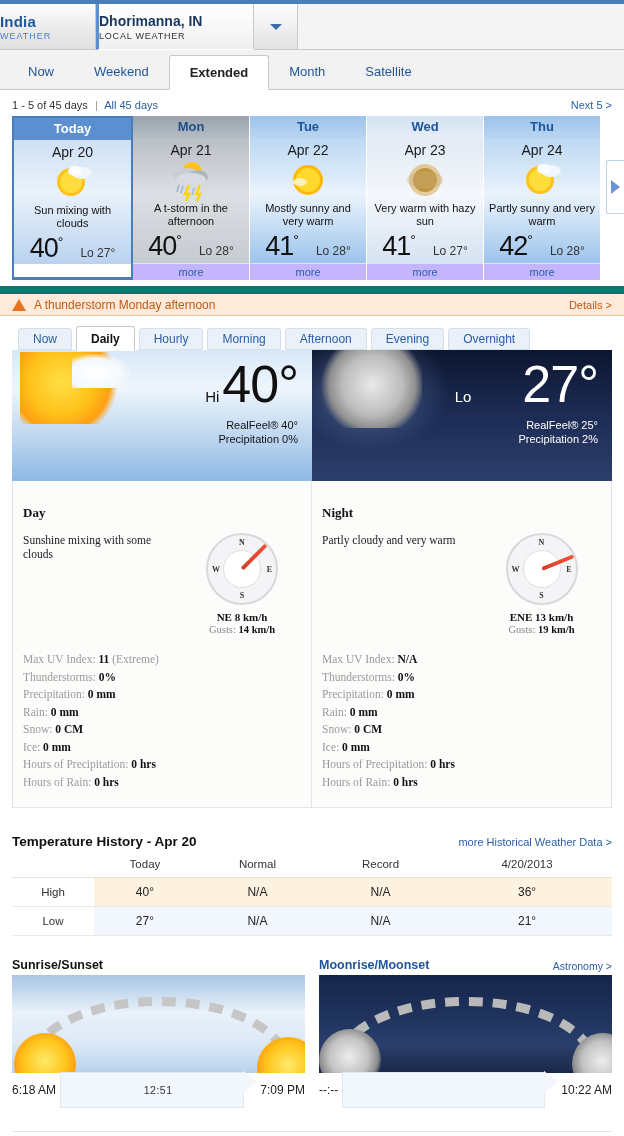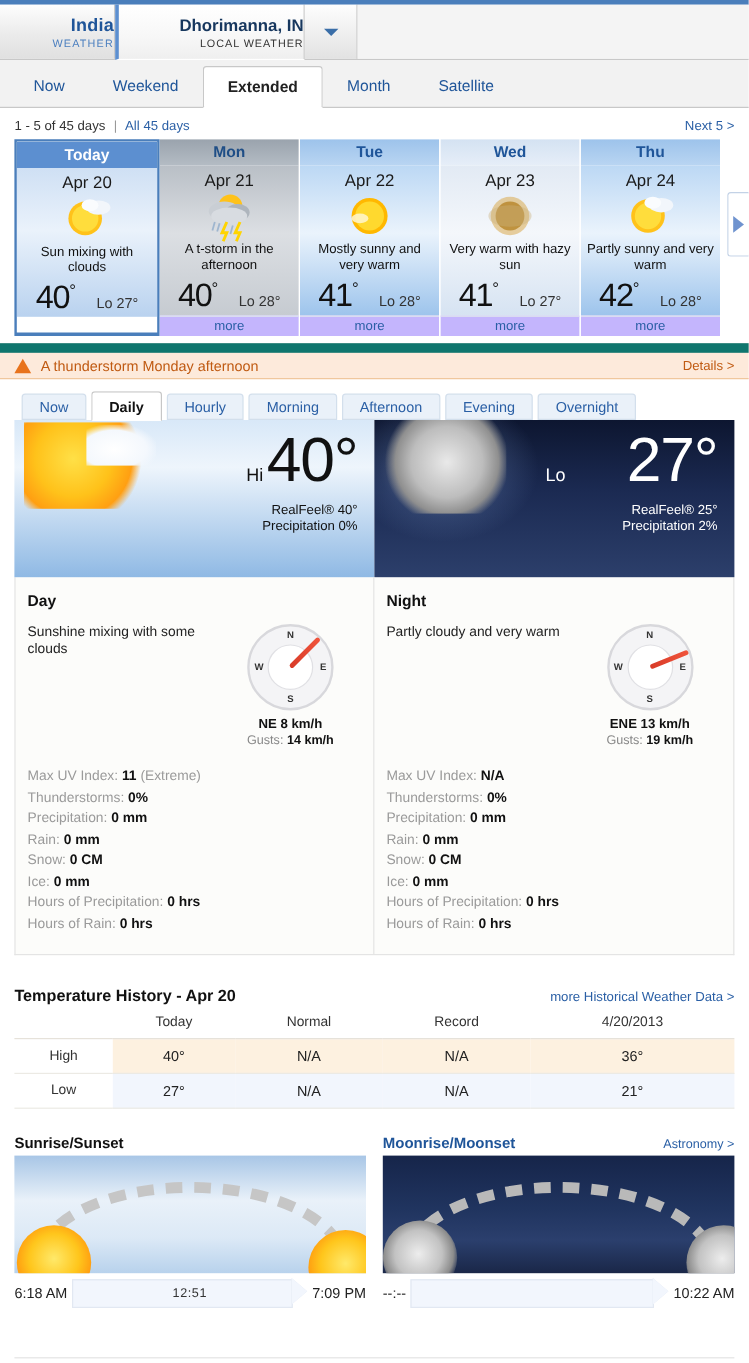--- a/index.html
+++ b/index.html
@@ -18,21 +18,21 @@
   .loc-bar {
     height: 46px; background: #f4f4f4;
     border-bottom: 1px solid #c8c8c8;
     display: flex; align-items: stretch;
     position: relative;
   }
   .loc-tab {
     background: linear-gradient(to bottom,#fdfdfd 0%,#ebebeb 55%,#e0e0e0 100%);
     border-right: 1px solid #c9c9c9;
     display: flex; flex-direction: column;
-    align-items: flex-end; justify-content: center;
+    align-items: flex-start; justify-content: center;
     cursor: pointer;
   }
   .loc-tab.country { width: 96px; }
   .loc-tab.country .t1 { font-size: 15px; font-weight: bold; color: #1f5599; letter-spacing: .2px; }
   .loc-tab.country .t2 { font-size: 9px; color: #4b7fbf; letter-spacing: 1px; margin-top: 1px; }
   .loc-tab.city {
     width: 158px;
     background: linear-gradient(to bottom,#ffffff 0%,#f7f7f7 60%,#efefef 100%);
     border-left: 3px solid #5c8fd0;
     border-bottom: 1px solid #fff;
@@ -200,21 +200,21 @@
   .hero .deg { font-size: 52px; line-height: 56px; letter-spacing: -1px; }
   .hero .sub {
     position: absolute; right: 14px; top: 68px;
     text-align: right; font-size: 11px; line-height: 14px;
   }
   .hero .day .hl, .hero .day .deg, .hero .day .sub { color: #111; }
   .hero .night .hl, .hero .night .deg, .hero .night .sub { color: #fff; margin-left: 48px; }
 
   
   .details { display: flex; margin: 0 12px; border: 1px solid #e4e4e4; border-top: none; background: #fcfcfa; }
-  .details .col { width: 50%; padding: 12px 10px 16px 10px; position: relative; }
+  .details .col { width: 50%; padding: 24px 10px 16px 10px; position: relative; font-family: Liberation Serif, serif; }
   .details .col.left { border-right: 1px solid #e4e4e4; }
   .d-title { font-size: 13px; font-weight: bold; color: #111; margin-bottom: 12px; }
   .d-mid { display: flex; }
   .d-desc { font-size: 11.5px; color: #222; line-height: 14px; width: 160px; }
   .compass-wrap { flex: 1; display: flex; flex-direction: column; align-items: center; }
   .compass {
     width: 72px; height: 72px; border-radius: 50%;
     background: #f4f4f6; border: 2px solid #d8d8dc;
     position: relative;
   }
@@ -285,21 +285,21 @@
     background: radial-gradient(circle at 48% 45%, #ededed 0%, #c2c2c2 42%, #8c8c8c 62%, rgba(120,130,160,0) 74%);
     filter: blur(.5px);
   }
   .ss-moon.m1 { left: 0px; bottom: -18px; }
   .ss-moon.m2 { right: -22px; bottom: -22px; }
   .ss-times {
     display: flex; align-items: center; height: 34px;
     font-size: 12px; color: #222; gap: 4px;
   }
   .ss-arrow {
-    flex: 1; height: 24px; position: relative;
+    flex: 1; height: 36px; position: relative;
     display: flex; align-items: center; justify-content: center;
   }
   .ss-arrow .bar {
     position: absolute; left: 0; right: 12px; top: 0; bottom: 0;
     background: #f2f6fd; border: 1px solid #e2e8f2;
   }
   .ss-arrow .tip {
     position: absolute; right: 0; top: -1px;
     width: 0; height: 0;
     border-top: 11px solid transparent; border-bottom: 11px solid transparent;

